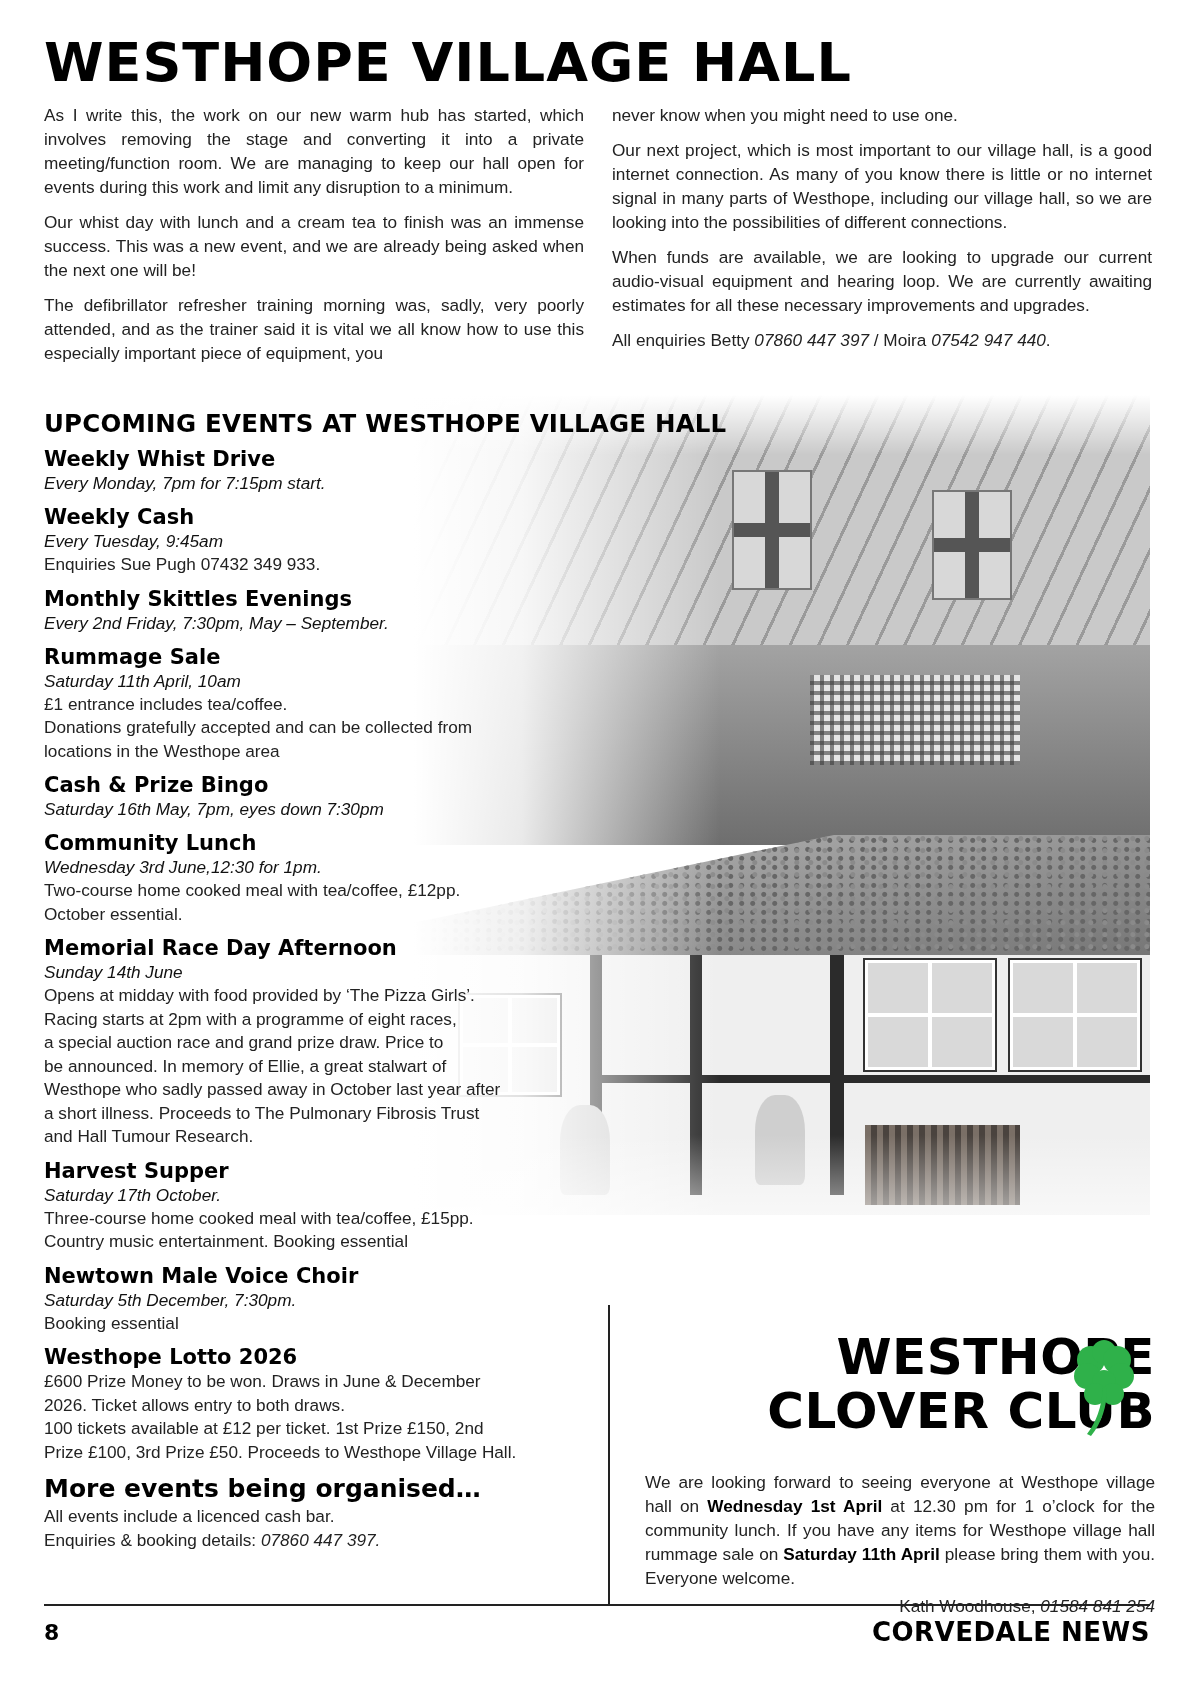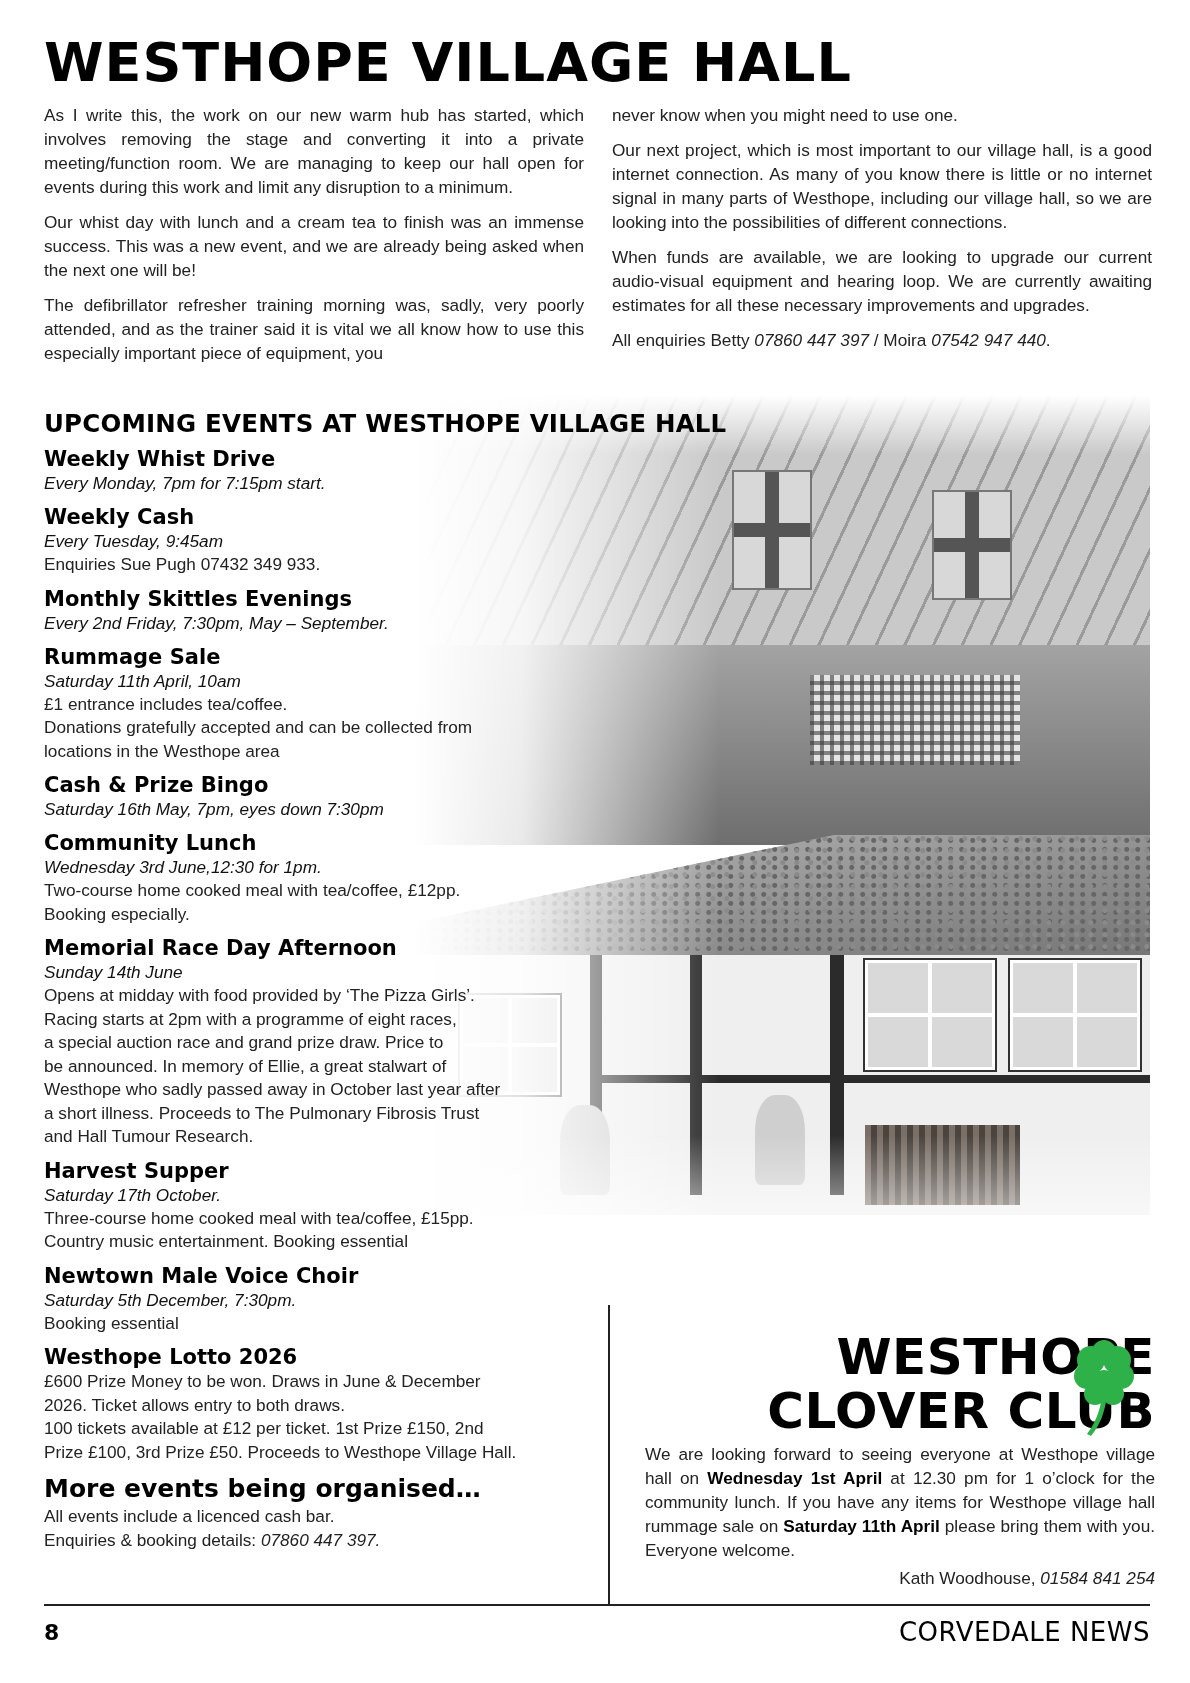--- a/index.html
+++ b/index.html
@@ -113,34 +113,34 @@
   }
 
   .clover {
     position: absolute; left: 645px; top: 1330px; width: 510px; z-index: 3;
   }
   .clover-title {
     font-family: "DejaVu Sans", sans-serif; font-weight: bold;
     font-size: 50px; line-height: 54px; color: #000; letter-spacing: 0.5px; text-align: right;
   }
   .clover-body {
-    margin-top: 4px; font-size: 17.2px; line-height: 24px; color: #222; text-align: justify;
+    margin-top: 32px; font-size: 17.2px; line-height: 24px; color: #222; text-align: justify;
   }
   .clover-body b { color: #000; }
   .clover-sign { text-align: right; font-size: 17.2px; line-height: 24px; margin-top: 4px; color: #222; }
   .shamrock { position: absolute; left: 1065px; top: 1338px; width: 78px; height: 100px; z-index: 3; }
 
   .footer-rule { position: absolute; left: 44px; top: 1604px; width: 1106px; height: 2px; background: #222; }
   .page-number {
     position: absolute; left: 44px; top: 1620px;
     font-family: "DejaVu Sans", sans-serif; font-weight: bold; font-size: 22px; color: #000;
   }
   .publication {
     position: absolute; right: 40px; top: 1617px;
-    font-family: "DejaVu Sans", sans-serif; font-weight: normal; font-size: 26px; letter-spacing: 0.5px; color: #000;
+    font-family: "DejaVu Sans", sans-serif; font-weight: bold; font-size: 26px; letter-spacing: 0.5px; color: #000;
   }
 </style>
 </head>
 <body>
 
 <h1 class="page-title">WESTHOPE VILLAGE HALL</h1>
 
 <div class="intro intro-left">
   <p>As I write this, the work on our new warm hub has started, which involves removing the stage and converting it into a private meeting/function room. We are managing to keep our hall open for events during this work and limit any disruption to a minimum.</p>
   <p>Our whist day with lunch and a cream tea to finish was an immense success. This was a new event, and we are already being asked when the next one will be!</p>
@@ -202,21 +202,21 @@
     <div class="event-detail">locations in the Westhope area</div>
   </div>
   <div class="event">
     <div class="event-title">Cash &amp; Prize Bingo</div>
     <div class="event-when">Saturday 16th May, 7pm, eyes down 7:30pm</div>
   </div>
   <div class="event">
     <div class="event-title">Community Lunch</div>
     <div class="event-when">Wednesday 3rd June,12:30 for 1pm.</div>
     <div class="event-detail">Two-course home cooked meal with tea/coffee, £12pp.</div>
-    <div class="event-detail">Booking especially.</div>
+    <div class="event-detail">October essential.</div>
   </div>
   <div class="event">
     <div class="event-title">Memorial Race Day Afternoon</div>
     <div class="event-when">Sunday 14th June</div>
     <div class="event-detail">Opens at midday with food provided by ‘The Pizza Girls’.</div>
     <div class="event-detail">Racing starts at 2pm with a programme of eight races,</div>
     <div class="event-detail">a special auction race and grand prize draw. Price to</div>
     <div class="event-detail">be announced.  In memory of Ellie, a great stalwart of</div>
     <div class="event-detail">Westhope who sadly passed away in October last year after</div>
     <div class="event-detail">a short illness.  Proceeds to The Pulmonary Fibrosis Trust</div>

